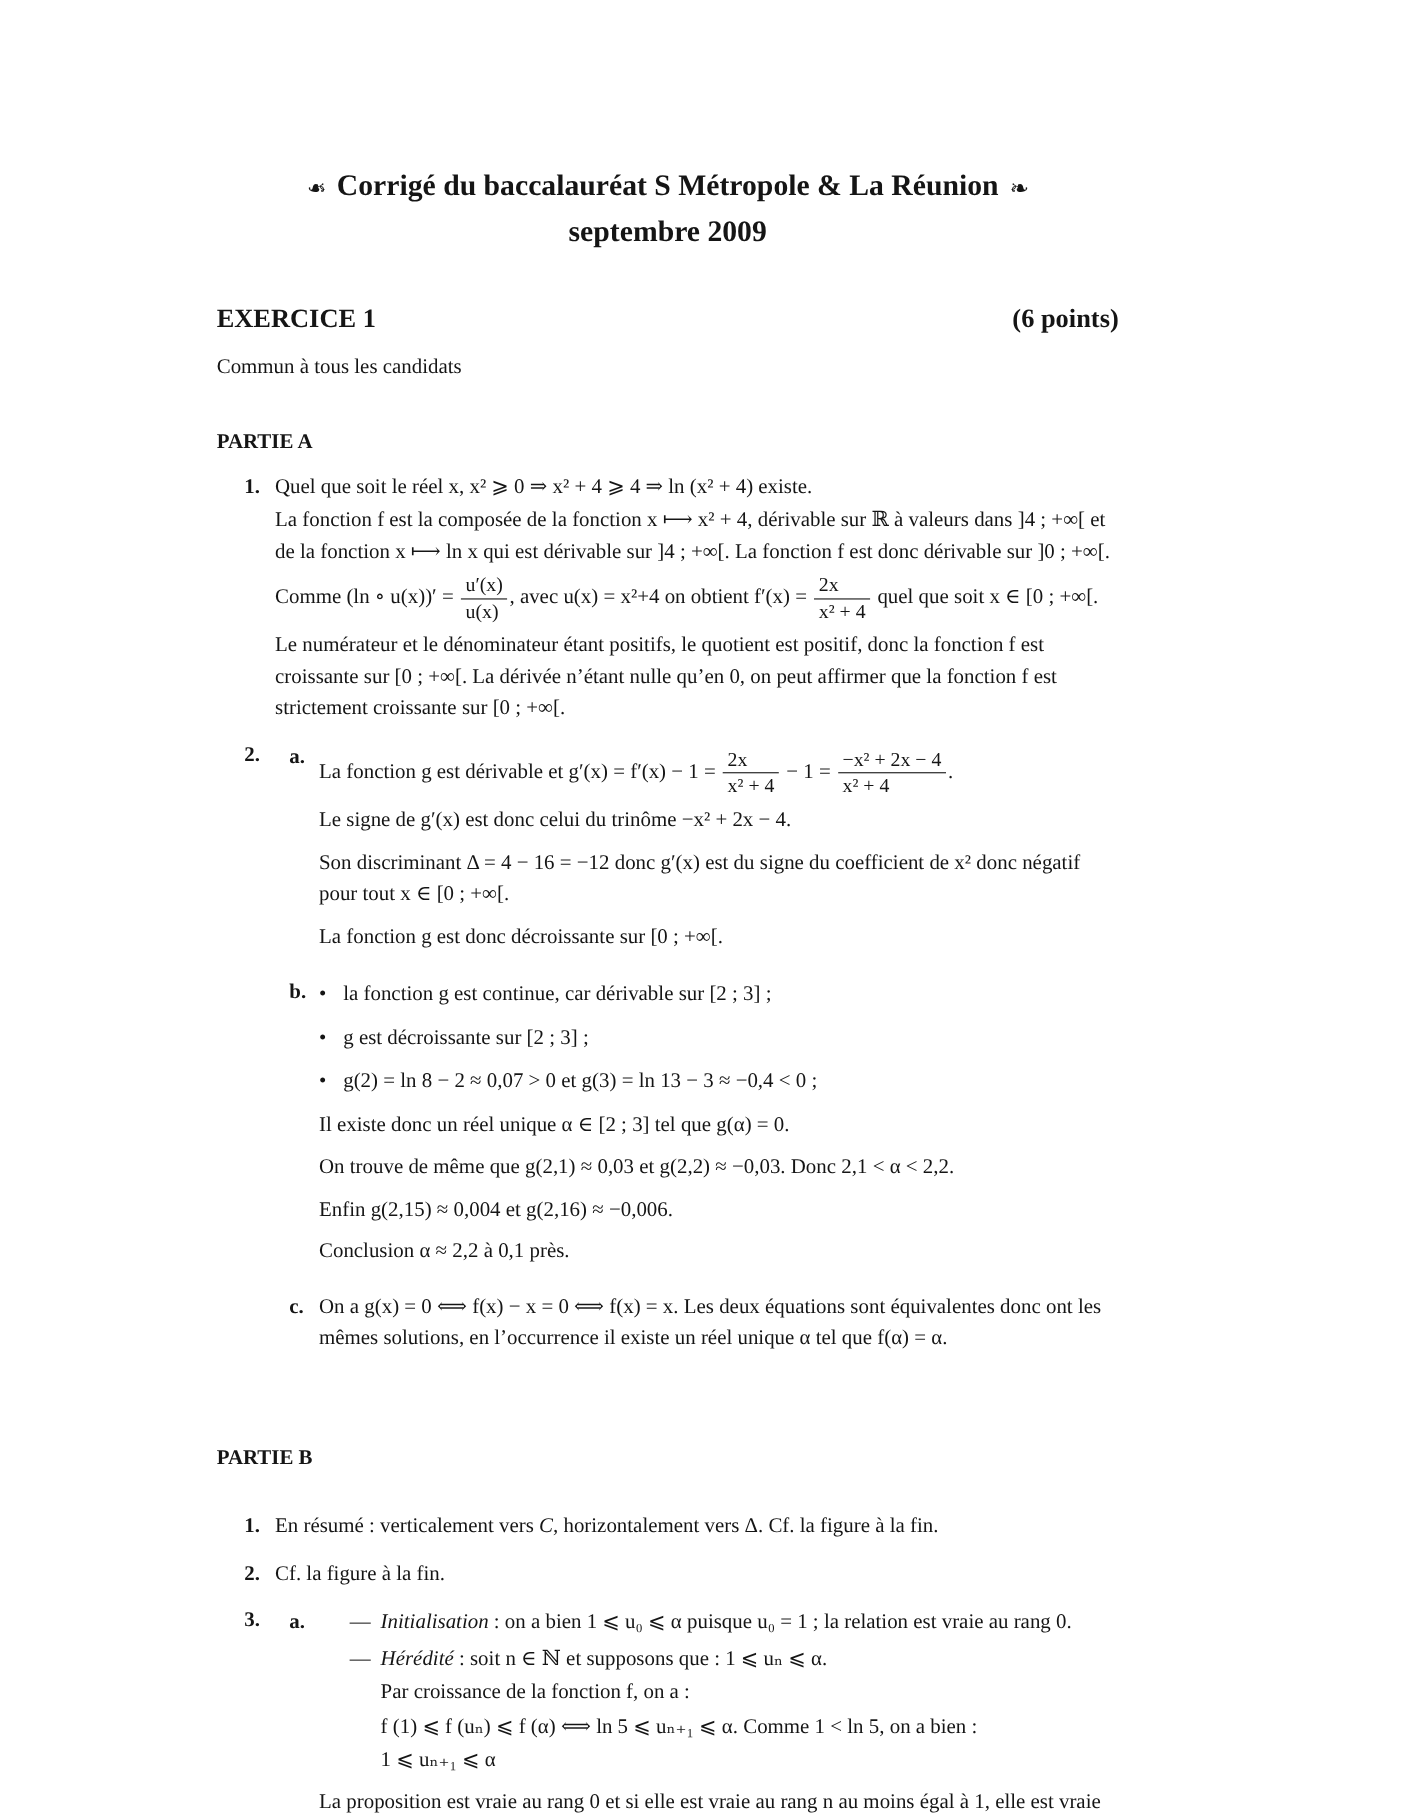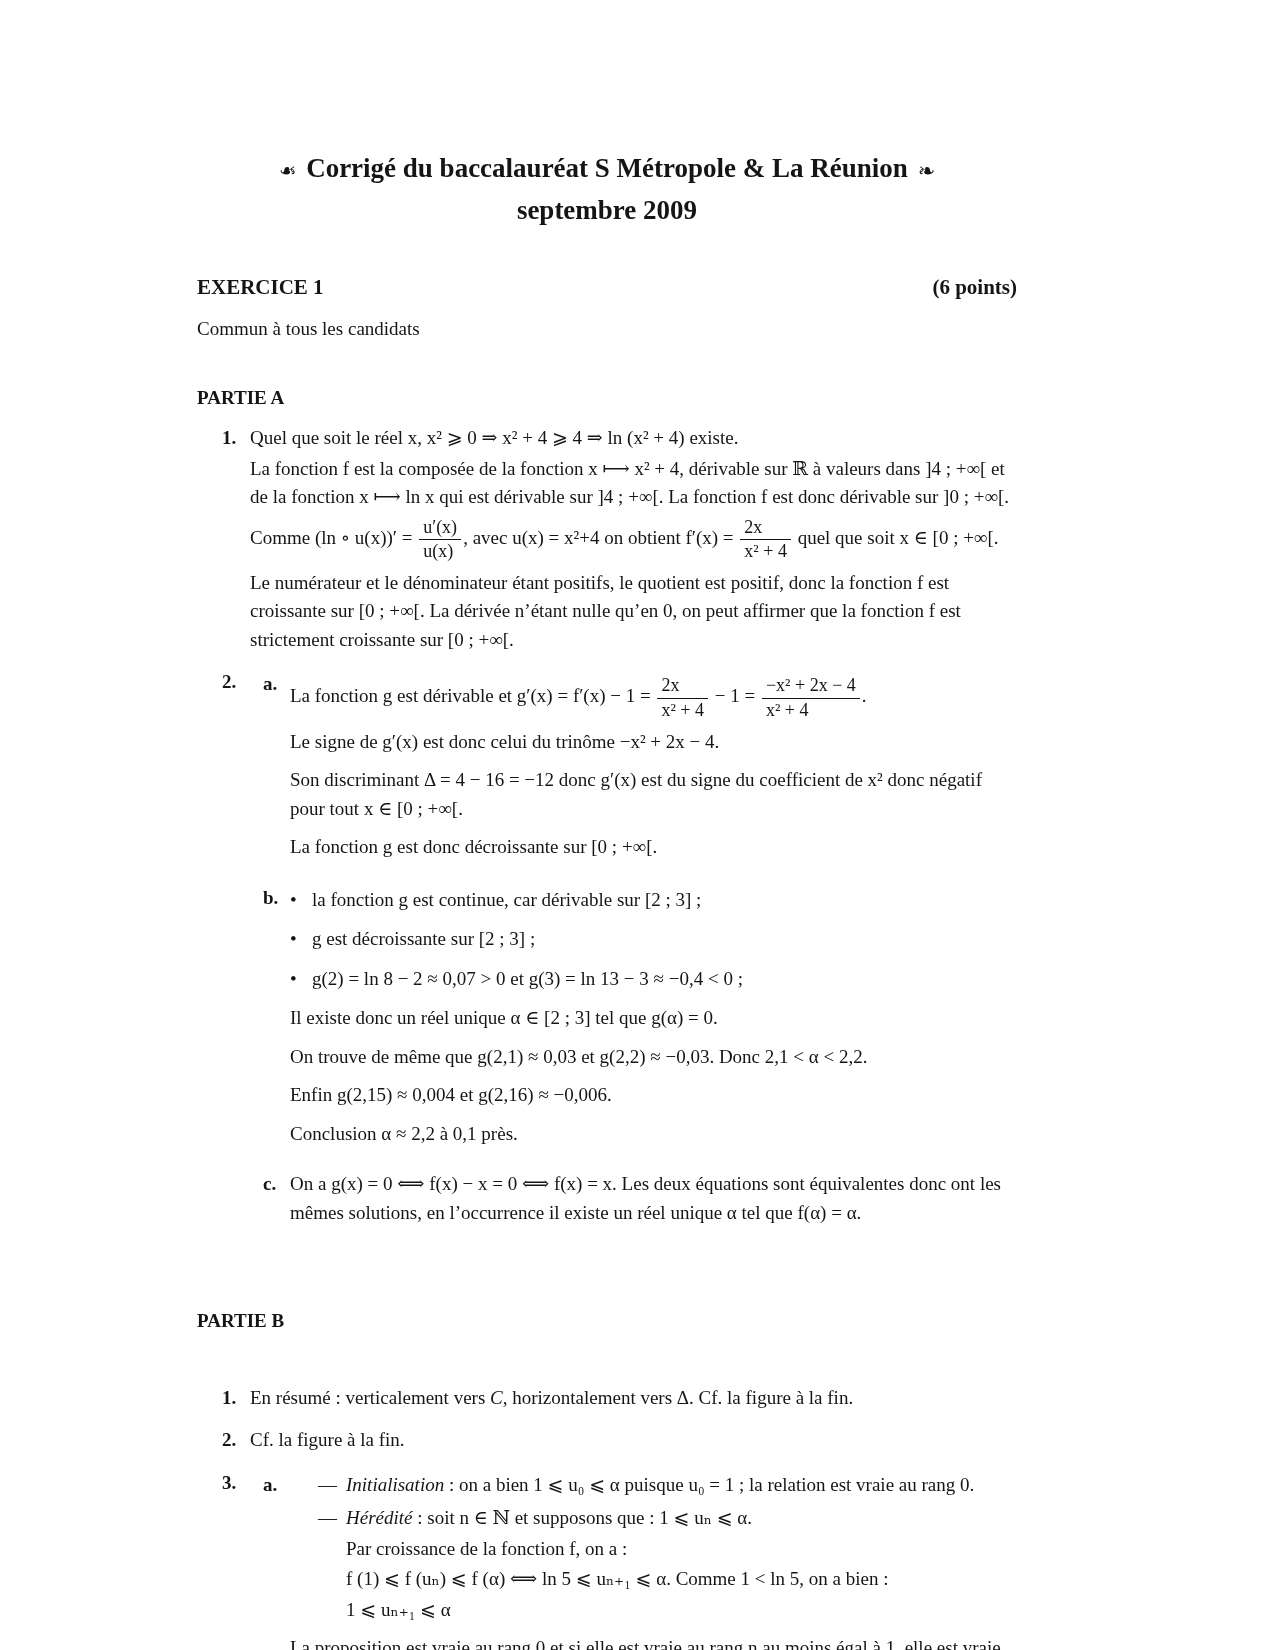--- a/index.html
+++ b/index.html
@@ -14,25 +14,25 @@
     font-size: 19px;
     line-height: 1.5;
     color: #151515;
   }
   .title-block { text-align: center; }
   .doc-title { font-size: 27px; font-weight: bold; line-height: 1.55; }
   .fleuron { font-size: 21px; font-weight: normal; vertical-align: middle; margin: 0 10px; }
   .flip { display: inline-block; transform: scaleX(-1); }
   .exercise-row {
     display: flex; justify-content: space-between;
-    font-weight: bold; font-size: 21px; margin-top: 40px;
+    font-weight: bold; font-size: 24px; margin-top: 40px;
   }
   .subtitle { text-align: left; margin-top: 12px; }
   .part-heading { font-weight: bold; margin-top: 40px; }
-  .part-heading.spaced { margin-top: 66px; margin-bottom: 48px; }
+  .part-heading.spaced { margin-top: 66px; margin-bottom: 34px; }
   .section { margin-top: 12px; }
 
   .li { display: flex; align-items: flex-start; }
   .lbl { flex: 0 0 28px; font-weight: bold; }
   .body { flex: 1; min-width: 0; }
   .para { margin: 0 0 2px 0; }
   .math { margin: 5px 0 6px 0; }
 
   .lvl1 { margin: 6px 0 12px 25px; }
   .lvl2 { margin: 2px 0 12px 13px; }

